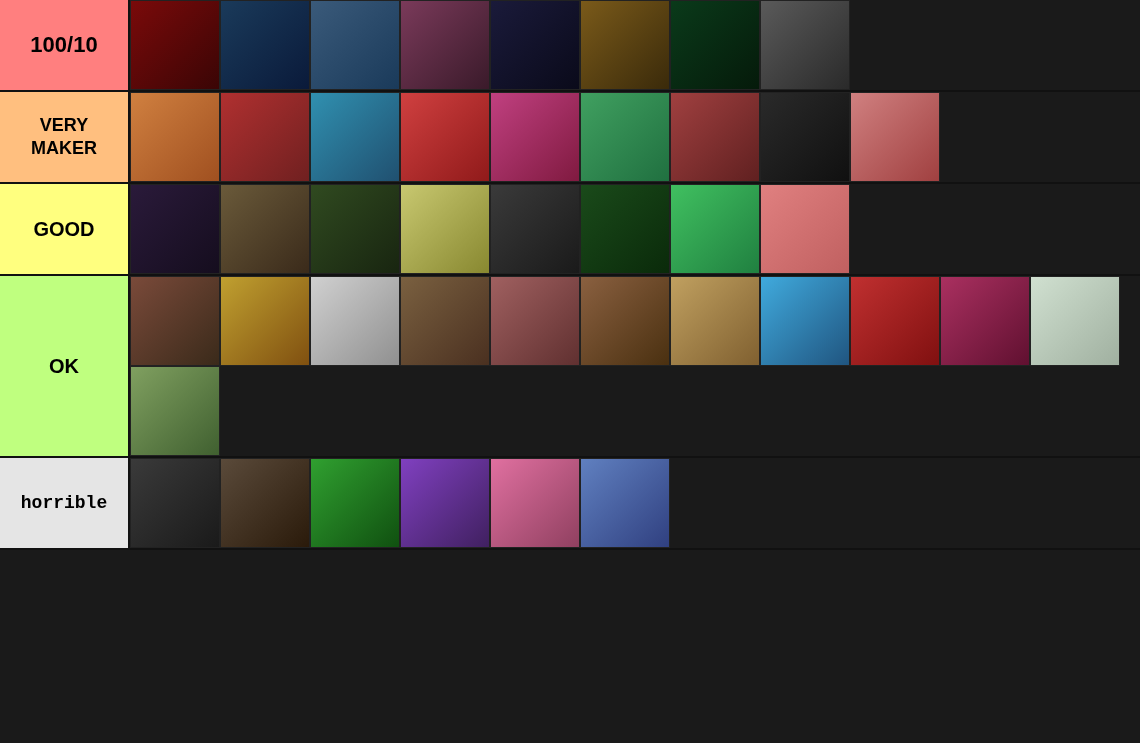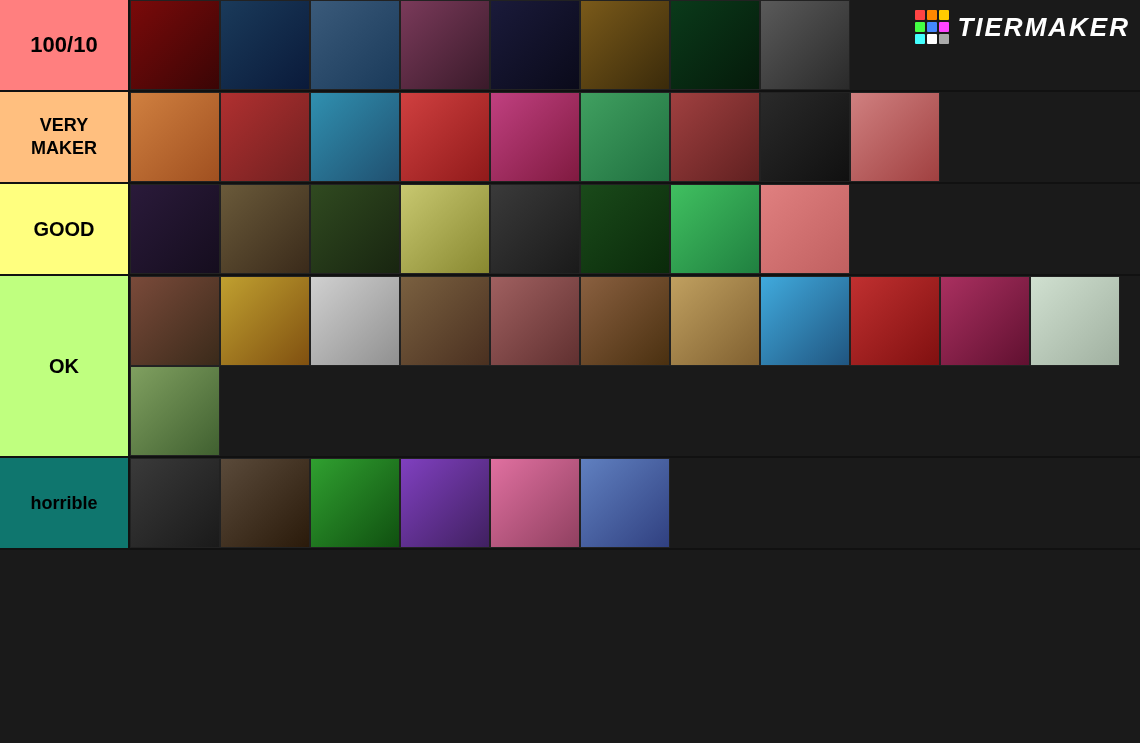--- a/index.html
+++ b/index.html
@@ -106,38 +106,20 @@
     
     .c1 { background: linear-gradient(135deg, #8B0000 0%, #4a0000 100%); }
     .c2 { background: linear-gradient(135deg, #2d4a6e 0%, #1a2a4a 100%); }
     .c3 { background: linear-gradient(135deg, #4a6e8a 0%, #2a4a6a 100%); }
   </style>
 </head>
 <body>
 
 <div style="position:relative; width:1140px; background:#111;">
 
-  <div class="header-logo">
-    <div class="logo-container">
-      <div class="logo-grid">
-        <div class="logo-dot" style="background:#ff4444;"></div>
-        <div class="logo-dot" style="background:#ff8800;"></div>
-        <div class="logo-dot" style="background:#ffcc00;"></div>
-        <div class="logo-dot" style="background:#44ff44;"></div>
-        <div class="logo-dot" style="background:#4488ff;"></div>
-        <div class="logo-dot" style="background:#ff44ff;"></div>
-        <div class="logo-dot" style="background:#44ffff;"></div>
-        <div class="logo-dot" style="background:#ffffff;"></div>
-        <div class="logo-dot" style="background:#aaaaaa;"></div>
-      </div>
-      <div class="logo-text">
-        <span style="color:white;font-size:26px;font-weight:900;font-style:italic;font-family:Arial Black,Arial,sans-serif;letter-spacing:2px;">TiER</span><span style="color:white;font-size:26px;font-weight:900;font-style:italic;font-family:Arial Black,Arial,sans-serif;letter-spacing:2px;">MAKER</span>
-      </div>
-    </div>
-  </div>
 
   <div class="tier-list">
 
     <div class="tier-row row-100">
       <div class="tier-label" style="background:#ff7f7f; white-space:pre-line; font-size:22px; font-weight:bold;">100/10</div>
       <div class="tier-content">
         <div class="char c1" style="background:linear-gradient(135deg,#7a0a0a,#3a0505);"></div>
         <div class="char c2" style="background:linear-gradient(135deg,#1a3a5a,#0a1a3a);"></div>
         <div class="char c3" style="background:linear-gradient(135deg,#3a5a7a,#1a3a5a);"></div>
         <div class="char" style="background:linear-gradient(135deg,#7a3a5a,#3a1a2a);"></div>
@@ -193,21 +175,21 @@
         <div class="char" style="background:linear-gradient(135deg,#c03030,#801010);"></div>
         <div class="char" style="background:linear-gradient(135deg,#aa3060,#601030);"></div>
         <div class="char" style="background:linear-gradient(135deg,#d0e0d0,#a0b0a0);"></div>
 
         <div class="char" style="background:linear-gradient(135deg,#80a060,#406030); margin-top:0;"></div>
       </div>
     </div>
 
 
     <div class="tier-row row-horrible">
-      <div class="tier-label" style="background:#0f766e; font-size:18px; font-weight:bold;">horrible</div>
+      <div class="tier-label" style="background:#e5e5e5; font-size:18px; font-weight:bold;font-family:Liberation Mono, monospace;">horrible</div>
       <div class="tier-content">
         <div class="char" style="background:linear-gradient(135deg,#3a3a3a,#1a1a1a);"></div>
         <div class="char" style="background:linear-gradient(135deg,#5a4a3a,#2a1a0a);"></div>
         <div class="char" style="background:linear-gradient(135deg,#30a030,#105010);"></div>
         <div class="char" style="background:linear-gradient(135deg,#8040c0,#402060);"></div>
         <div class="char" style="background:linear-gradient(135deg,#e070a0,#904060);"></div>
         <div class="char" style="background:linear-gradient(135deg,#6080c0,#304080);"></div>
       </div>
     </div>
 

